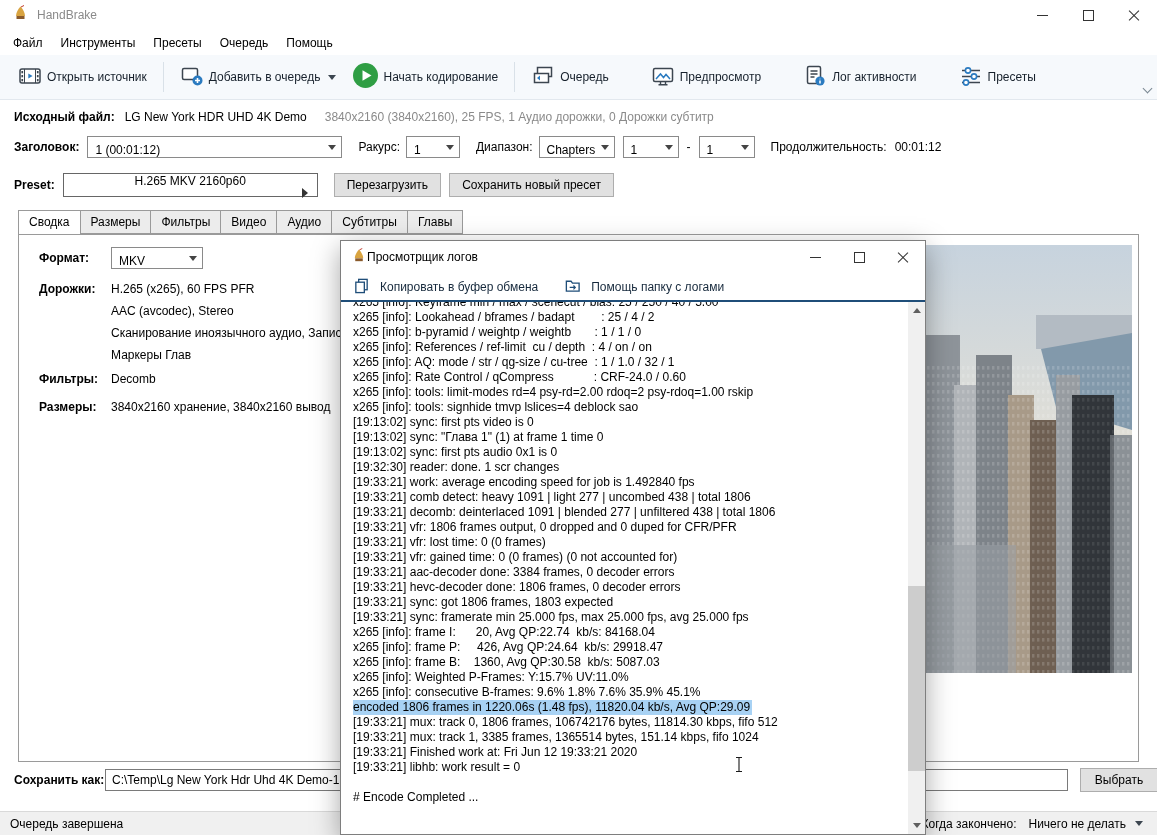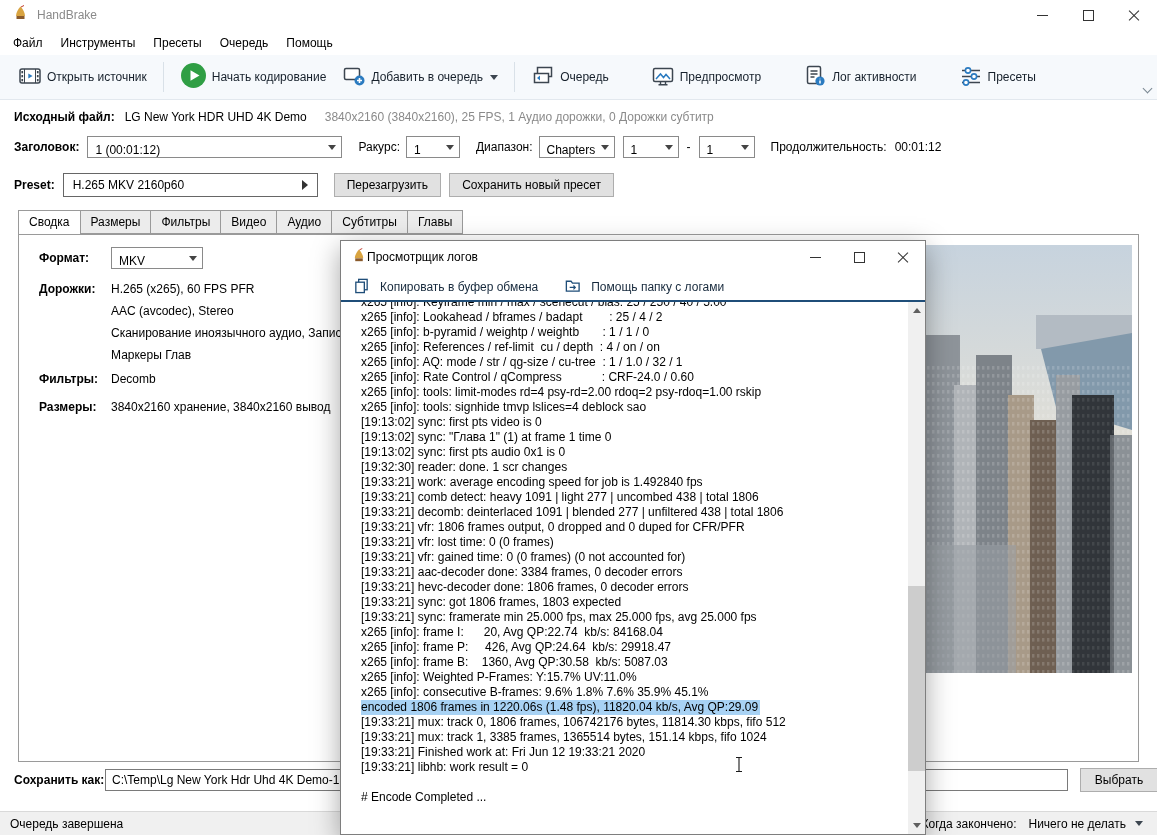--- a/index.html
+++ b/index.html
@@ -36,21 +36,21 @@
   .lbl-b{font-weight:bold;}
   .src-name{margin-left:10px;}
   .src-details{margin-left:18px;color:#8a8a8a;}
 
   .row-title{display:flex;align-items:center;margin:9px 16px 0 14px;height:24px;}
   .combo{position:relative;height:22px;border:1px solid #8a8a8a;background:#fff;display:flex;align-items:flex-end;padding:0 20px 0 7px;box-sizing:border-box;}
   .combo .caret{position:absolute;right:5px;top:8px;width:0;height:0;border-left:4px solid transparent;border-right:4px solid transparent;border-top:5px solid #444;}
   .sp8{width:8px;}.sp16{width:16px;}.sp6{width:6px;}
 
   .row-preset{display:flex;align-items:center;margin:13px 0 0 14px;height:26px;}
-  .preset-dd{width:255px;height:24px;border:1px solid #666;background:#fff;display:flex;align-items:center;padding:0 9px;box-sizing:border-box;}
+  .preset-dd{width:255px;height:24px;border:1px solid #666;background:#fff;display:flex;align-items:center;padding:0 9px;box-sizing:border-box;flex-direction:column;}
   .tri-right{width:0;height:0;border-top:5px solid transparent;border-bottom:5px solid transparent;border-left:6px solid #333;margin-left:auto;}
   .btn{height:24px;background:#e1e1e1;border:1px solid #adadad;padding:0 12px;display:flex;align-items:center;box-sizing:border-box;white-space:nowrap;}
 
   
   .tabs{display:flex;margin:12px 0 0 18px;position:relative;z-index:2;}
   .tab{padding:4px 10px;border:1px solid #9a9a9a;background:#ececec;margin-right:-1px;}
   .tab.active{background:#fff;position:relative;padding-bottom:5px;margin-bottom:-1px;}
   .panel{margin:0 18px;border:1px solid #9a9a9a;height:528px;position:relative;background:#fff;box-sizing:border-box;}
 
   .sum-label{position:absolute;left:20px;font-weight:bold;}
@@ -74,21 +74,21 @@
   
   .modal{position:absolute;left:340px;top:240px;width:586px;height:595px;background:#fff;border:1px solid #7e7e7e;
          box-shadow:0 8px 26px rgba(0,0,0,.35);z-index:10;display:flex;flex-direction:column;box-sizing:border-box;}
   .m-titlebar{height:32px;display:flex;align-items:center;padding-left:10px;flex:none;}
   .m-title{}
   .m-controls{margin-left:auto;display:flex;height:100%;}
   .m-btn{width:44px;height:100%;display:flex;align-items:center;justify-content:center;}
   .m-toolbar{height:27px;display:flex;align-items:center;gap:26px;padding-left:12px;border-bottom:2px solid #1f4e79;flex:none;background:#fff;}
   .m-tb-item{display:flex;align-items:center;gap:10px;color:#16293c;}
   .log-wrap{position:relative;flex:1;overflow:hidden;background:#fff;}
-  .log{position:absolute;top:-7px;left:16px;right:17px;padding-left:4px;white-space:pre;font-family:"Liberation Sans",sans-serif;font-size:12px;line-height:15px;}
+  .log{position:absolute;top:-7px;left:8px;right:17px;padding-left:4px;white-space:pre;font-family:"Liberation Sans",sans-serif;font-size:12px;line-height:15px;}
   .log-line{min-height:15px;}
   .log-line.highlight{background:#a8d2f4;width:max-content;padding-right:2px;}
   .scrollbar{position:absolute;top:0;right:0;bottom:0;width:17px;background:#f0f0f0;}
   .sb-btn{position:absolute;left:0;width:17px;height:17px;display:flex;align-items:center;justify-content:center;background:#f0f0f0;}
   .sb-up{top:0;}.sb-down{bottom:0;}
   .tri-up-s{width:0;height:0;border-left:4px solid transparent;border-right:4px solid transparent;border-bottom:5px solid #5f5f5f;}
   .tri-down-s{width:0;height:0;border-left:4px solid transparent;border-right:4px solid transparent;border-top:5px solid #5f5f5f;}
   .sb-thumb{position:absolute;left:0;width:17px;top:284px;height:185px;background:#cdcdcd;}
   .ibeam{position:absolute;left:393px;top:454px;}
 </style>
@@ -141,37 +141,37 @@
             <rect x="18.9" y="11" width="1.7" height="2.3" fill="#3c4650"></rect>
             <rect x="18.9" y="15" width="1.7" height="2.3" fill="#3c4650"></rect>
             <path d="M10.3 9.4 L14.6 12 L10.3 14.6 Z" fill="#2b7bc0"></path>
           </svg>
       </span>
       <span>Открыть источник</span>
     </div>
     <div class="tb-sep"></div>
     <div class="tb-item">
       <span>
+        <svg width="24" height="24" viewBox="0 0 24 24">
+            <rect x="2.5" y="4.5" width="15" height="11" rx="1.5" fill="#fff" stroke="#3c4650" stroke-width="1.5"></rect>
+            <circle cx="17.5" cy="16.5" r="5" fill="#2b7bc0"></circle>
+            <path d="M17.5 14 v5 M15 16.5 h5" stroke="#fff" stroke-width="1.6"></path>
+          </svg>
+      </span>
+      <span>Добавить в очередь</span>
+      <span class="caret-down"></span>
+    </div>
+    <div class="tb-item">
+      <span>
         <svg width="27" height="27" viewBox="0 0 27 27">
             <circle cx="13.5" cy="13.5" r="12.5" fill="#2f9e44"></circle>
             <path d="M10.5 8.3 L19.5 13.5 L10.5 18.7 Z" fill="#fff"></path>
           </svg>
       </span>
       <span>Начать кодирование</span>
-    </div>
-    <div class="tb-item">
-      <span>
-        <svg width="24" height="24" viewBox="0 0 24 24">
-            <rect x="2.5" y="4.5" width="15" height="11" rx="1.5" fill="#fff" stroke="#3c4650" stroke-width="1.5"></rect>
-            <circle cx="17.5" cy="16.5" r="5" fill="#2b7bc0"></circle>
-            <path d="M17.5 14 v5 M15 16.5 h5" stroke="#fff" stroke-width="1.6"></path>
-          </svg>
-      </span>
-      <span>Добавить в очередь</span>
-      <span class="caret-down"></span>
     </div>
     <div class="tb-sep"></div>
     <div class="tb-item">
       <span>
         <svg width="24" height="24" viewBox="0 0 24 24">
             <rect x="6.5" y="3.5" width="14" height="9" fill="#fff" stroke="#3c4650" stroke-width="1.5"></rect>
             <rect x="3.5" y="9.5" width="14" height="9" fill="#fff" stroke="#3c4650" stroke-width="1.5"></rect>
             <path d="M6 14 l3-2.5 v5 Z" fill="#2b7bc0"></path>
           </svg>
       </span>

